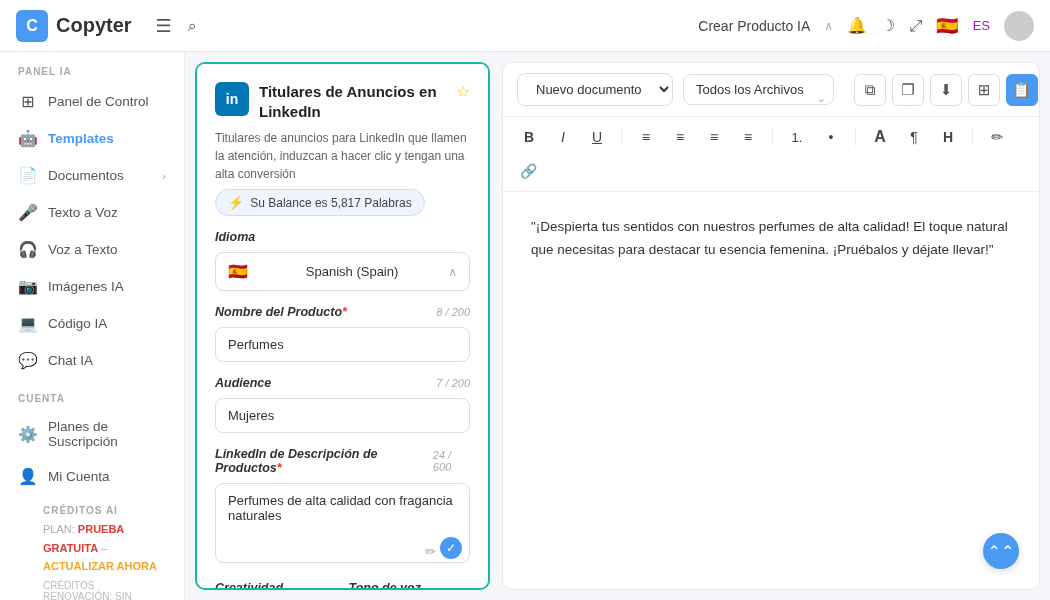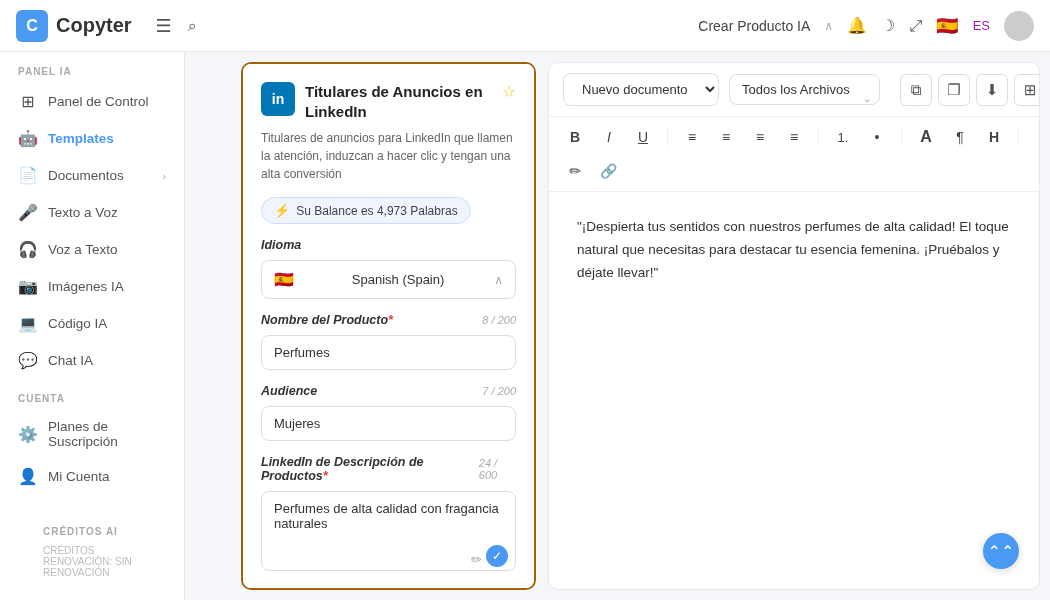--- a/index.html
+++ b/index.html
@@ -26,21 +26,21 @@
     .nav-right-text { font-size: 14px; color: #444; }
     .flag-icon { font-size: 18px; }
     .lang-text { font-size: 13px; color: #a21caf; }
     .avatar {
       width: 30px; height: 30px; border-radius: 50%; background: #ccc;
       display: flex; align-items: center; justify-content: center;
       font-size: 14px; color: #fff;
     }
 
     
-    .main-layout { display: flex; flex: 1; overflow: hidden; gap: 46px; }
+    .main-layout { display: flex; flex: 1; overflow: hidden; }
 
     
     .sidebar {
       width: 185px; background: #fff; border-right: 1px solid #e8e8e8;
       display: flex; flex-direction: column; flex-shrink: 0;
       overflow-y: auto; padding-bottom: 12px;
     }
     .sidebar-section-label {
       font-size: 10px; font-weight: 700; color: #aaa; letter-spacing: 1px;
       padding: 14px 18px 6px;
@@ -57,32 +57,32 @@
     .plan-line { line-height: 1.7; }
     .plan-highlight { color: #e53935; font-weight: 700; }
     .plan-link { color: #f5a623; font-weight: 700; cursor: pointer; }
 
     
     .content-area { display: flex; flex: 1; overflow: hidden; }
 
     
     .form-panel {
       width: 295px; flex-shrink: 0; background: #fff;
-      border: 2px solid #a16207; margin: 10px 0 10px 10px;
+      border: 2px solid #14b8a6; margin: 10px 0 10px 10px;
       border-radius: 10px; overflow-y: auto; padding: 18px 18px 16px;
     }
     .form-header { display: flex; align-items: flex-start; gap: 10px; margin-bottom: 8px; }
     .linkedin-icon {
       width: 34px; height: 34px; background: #0077b5; border-radius: 6px;
       display: flex; align-items: center; justify-content: center;
       color: #fff; font-weight: 700; font-size: 14px; flex-shrink: 0;
     }
     .form-title { font-size: 15px; font-weight: 700; color: #222; line-height: 1.3; flex: 1; }
     .star-icon { color: #f5c518; font-size: 16px; cursor: pointer; flex-shrink: 0; }
-    .form-desc { font-size: 12px; color: #666; margin-bottom: 14px; line-height: 1.5; }
+    .form-desc { font-size: 12px; color: #666; margin-bottom: 6px; line-height: 1.5; }
     .balance-badge {
       background: #f0f4ff; border: 1px solid #d0dcff; border-radius: 20px;
       padding: 5px 12px; font-size: 12px; color: #444; display: inline-flex;
       align-items: center; gap: 6px; margin-bottom: 14px;
     }
     .balance-icon { color: #f5c518; font-size: 13px; }
 
     .form-label {
       font-size: 12.5px; font-weight: 600; color: #333; margin-bottom: 8px;
       display: flex; justify-content: space-between; align-items: center; font-style: italic;
@@ -247,39 +247,45 @@
       <span>Planes de Suscripción</span>
     </div>
     <div class="sidebar-item">
       <span class="icon">👤</span>
       <span>Mi Cuenta</span>
     </div>
 
     <div style="flex:1;"></div>
     <div class="sidebar-bottom">
       <div class="sidebar-section-label" style="padding:0 0 4px;">CRÉDITOS AI</div>
+      <div class="plan-line">
+        <span>PLAN: </span>
+        <span class="plan-highlight">PRUEBA GRATUITA</span>
+        <span> – </span>
+        <span class="plan-link">ACTUALIZAR AHORA</span>
+      </div>
       <div style="font-size:10px;color:#bbb;margin-top:4px;">CRÉDITOS RENOVACIÓN: SIN RENOVACIÓN</div>
     </div>
   </div>
 
   <div class="content-area">
 
     <div class="form-panel">
 
       <div class="form-header">
         <div class="linkedin-icon">in</div>
         <div class="form-title">Titulares de Anuncios en LinkedIn</div>
         <span class="star-icon">☆</span>
       </div>
 
       <div class="form-desc">Titulares de anuncios para LinkedIn que llamen la atención, induzcan a hacer clic y tengan una alta conversión</div>
 
       <div class="balance-badge">
         <span class="balance-icon">⚡</span>
-        <span>Su Balance es 4,973 Palabras</span>
+        <span>Su Balance es 5,817 Palabras</span>
       </div>
 
       
       <div class="form-label">
         <span>Idioma</span>
       </div>
       <div class="lang-select-box">
         <span class="flag">🇪🇸</span>
         <span>Spanish (Spain)</span>
         <span class="chevron-down">∧</span>

